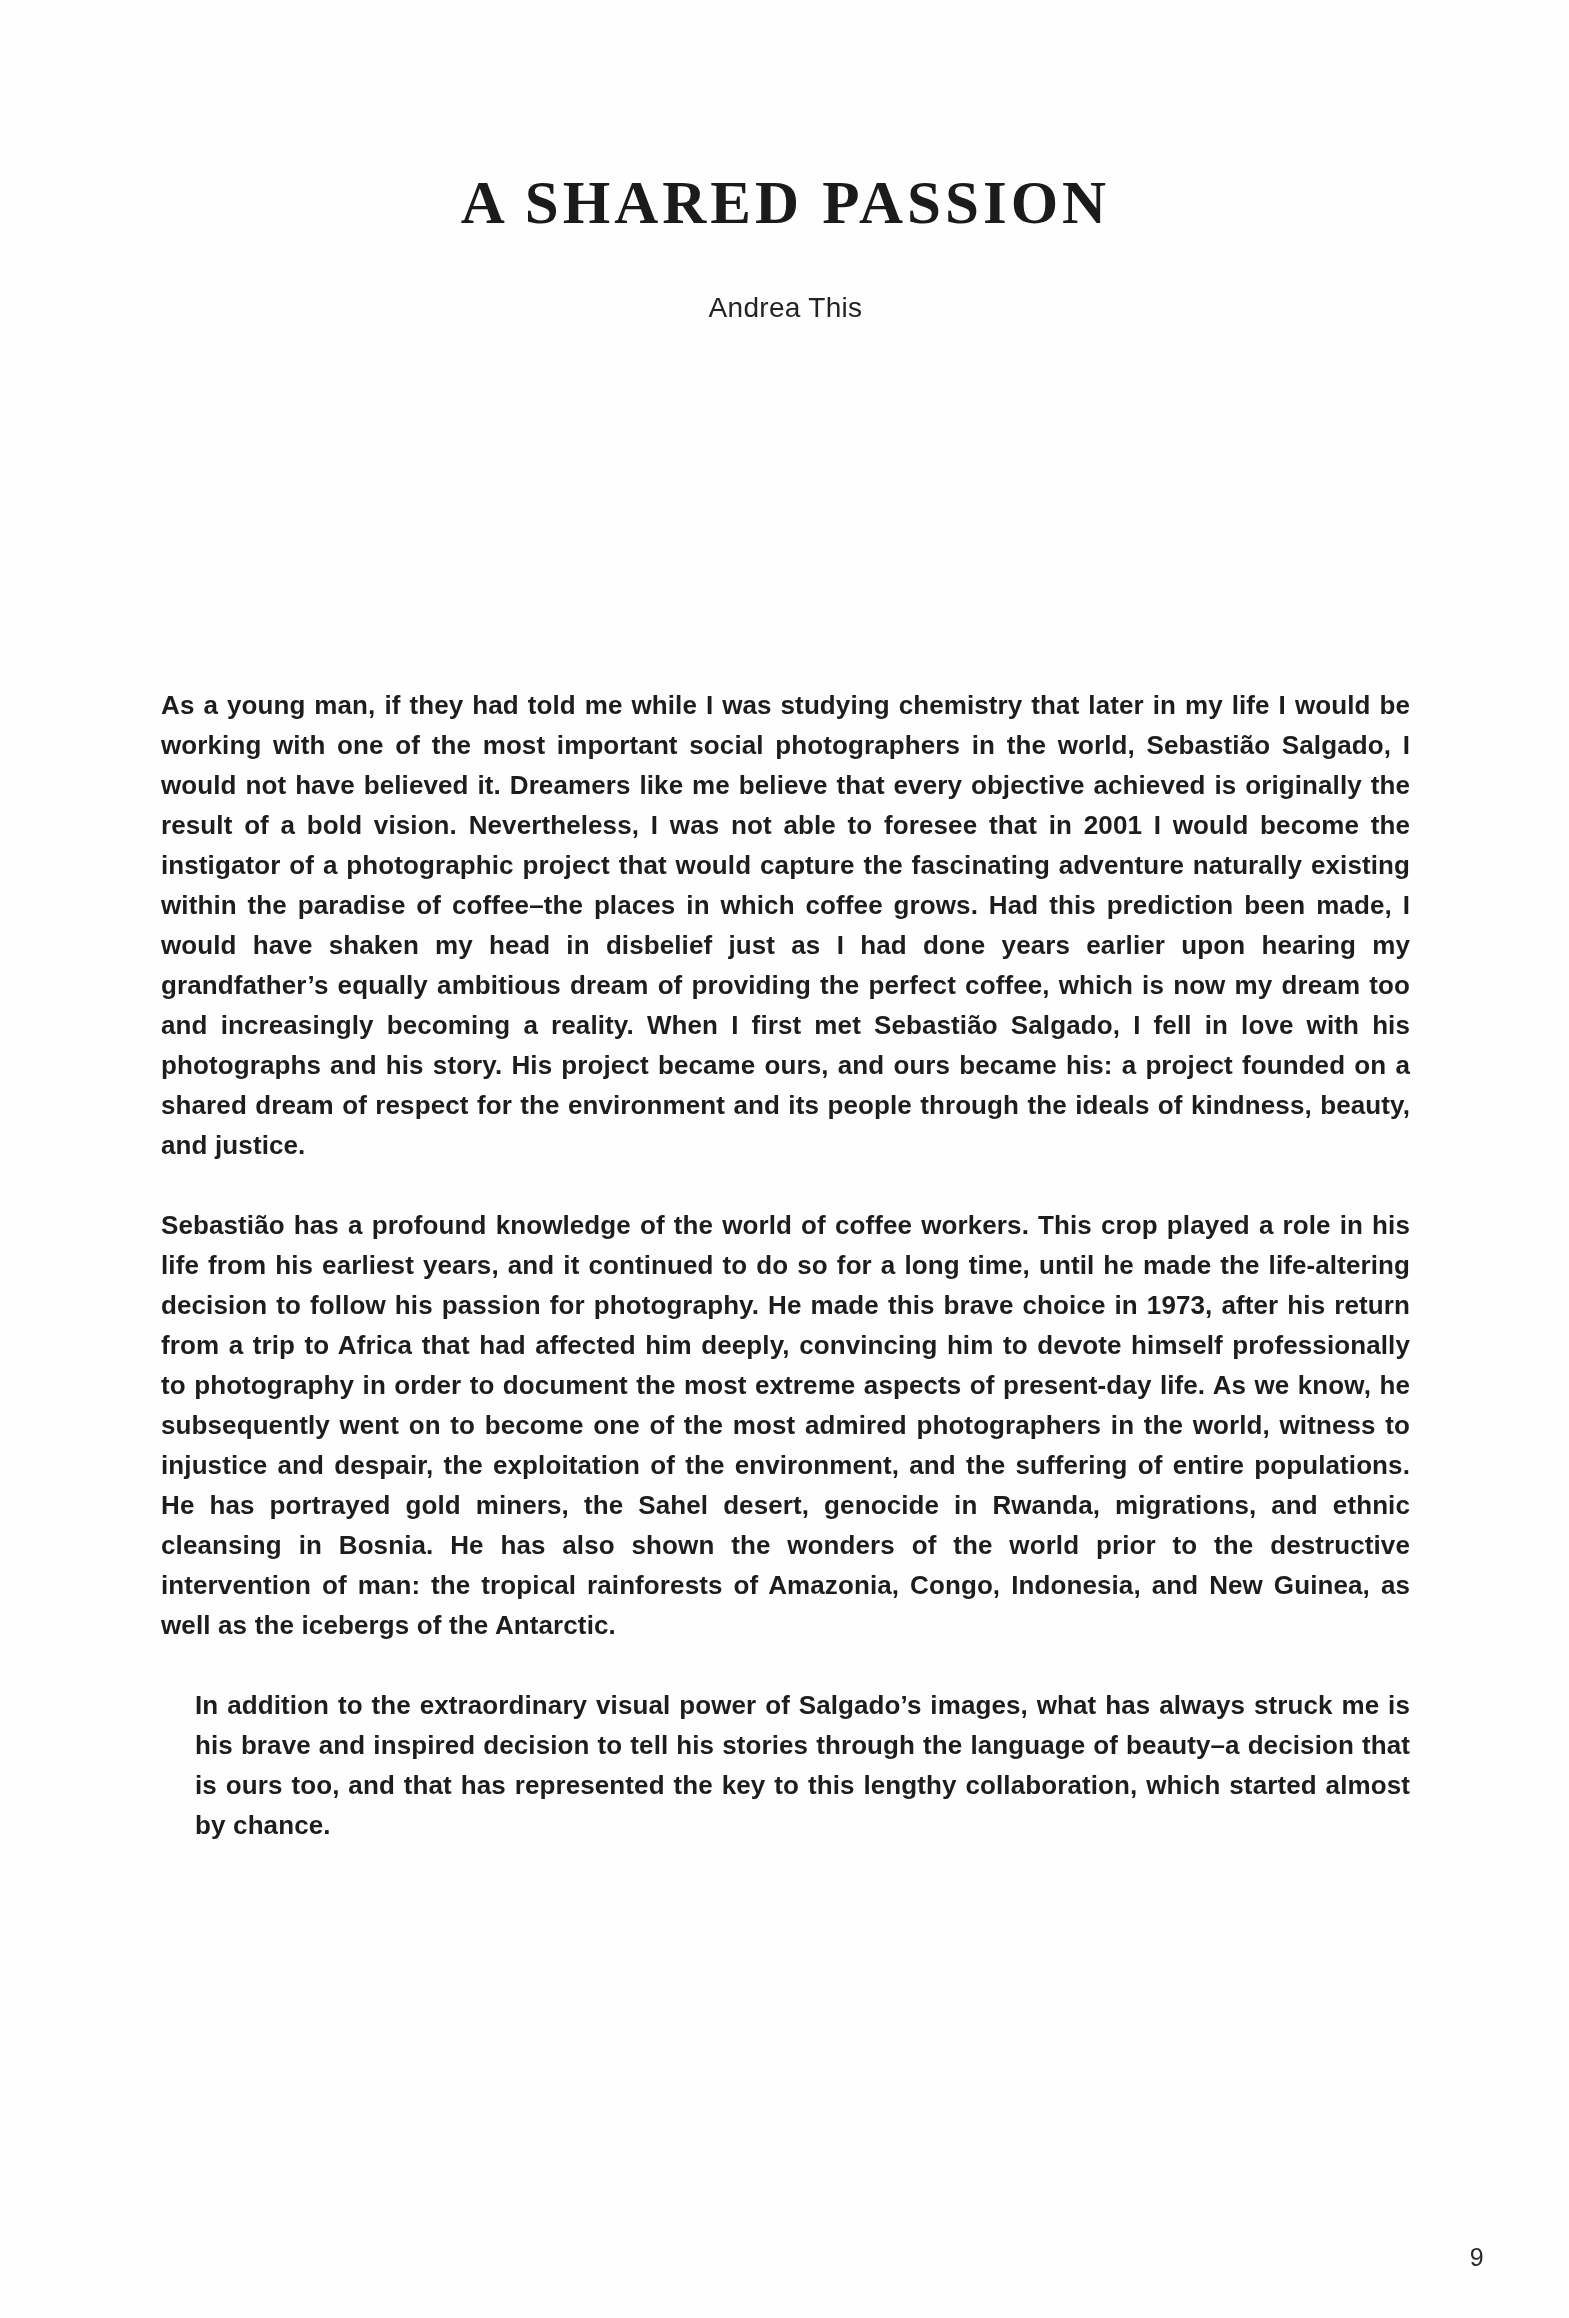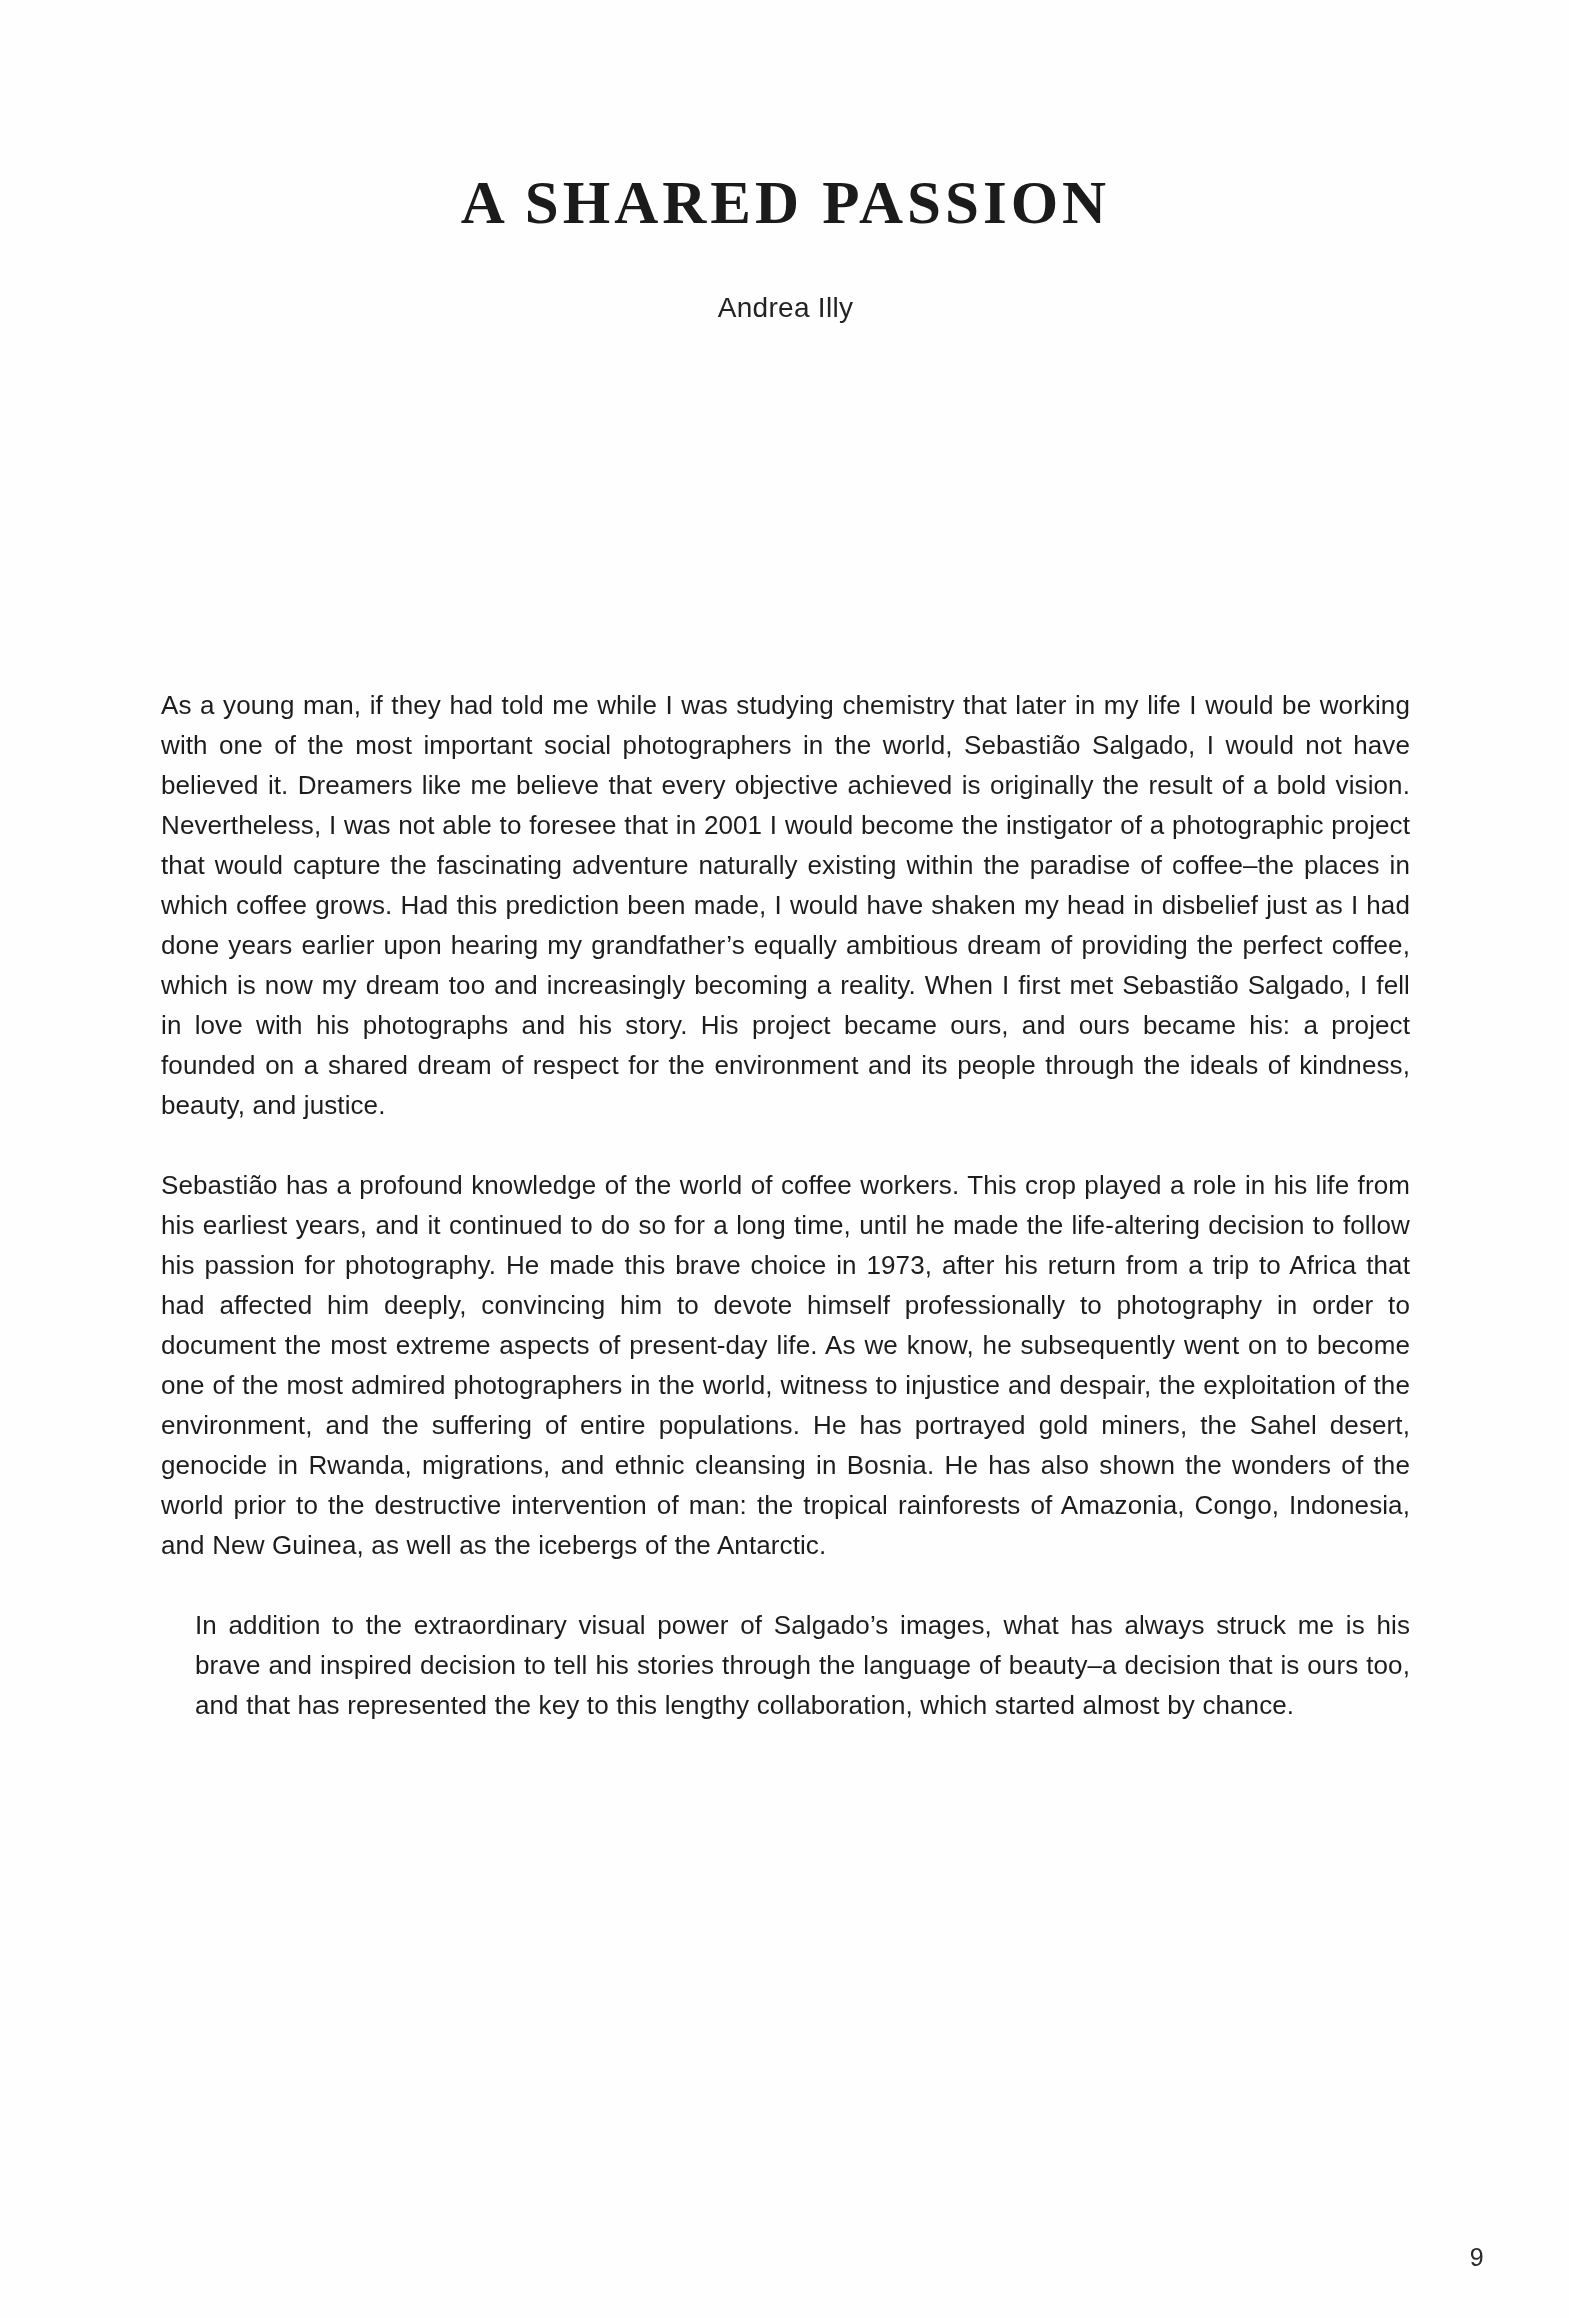--- a/index.html
+++ b/index.html
@@ -56,21 +56,21 @@
   .body-column {
     position: absolute;
     left: 161px;
     top: 685px;
     width: 1249px;
   }
 
   .body-paragraph {
     font-family: "Liberation Sans", sans-serif;
     font-size: 26px;
-    font-weight: 400;
+    font-weight: 700;
     line-height: 40px;
     letter-spacing: 0.1px;
     color: #1d1d1d;
     text-align: justify;
     text-justify: inter-word;
     margin: 0 0 40px 0;
     word-spacing: 0.2px;
     hyphens: none;
   }
 
@@ -92,21 +92,21 @@
     line-height: 1;
   }
 </style>
 </head>
 <body>
 
 <div class="page">
 
   <div class="header">
     <h1 class="doc-title">A SHARED PASSION</h1>
-    <p class="doc-author">Andrea Illy</p>
+    <p class="doc-author">Andrea This</p>
   </div>
 
   <div class="body-column">
     <p class="body-paragraph">As a young man, if they had told me while I was studying chemistry that later in my life I would be working with one of the most important social photographers in the world, Sebastião Salgado, I would not have believed it. Dreamers like me believe that every objective achieved is originally the result of a bold vision. Nevertheless, I was not able to foresee that in 2001 I would become the instigator of a photographic project that would capture the fascinating adventure naturally existing within the paradise of coffee–the places in which coffee grows. Had this prediction been made, I would have shaken my head in disbelief just as I had done years earlier upon hearing my grandfather’s equally ambitious dream of providing the perfect coffee, which is now my dream too and increasingly becoming a reality. When I first met Sebastião Salgado, I fell in love with his photographs and his story. His project became ours, and ours became his: a project founded on a shared dream of respect for the environment and its people through the ideals of kindness, beauty, and justice.</p>
     <p class="body-paragraph">Sebastião has a profound knowledge of the world of coffee workers. This crop played a role in his life from his earliest years, and it continued to do so for a long time, until he made the life-altering decision to follow his passion for photography. He made this brave choice in 1973, after his return from a trip to Africa that had affected him deeply, convincing him to devote himself professionally to photography in order to document the most extreme aspects of present-day life. As we know, he subsequently went on to become one of the most admired photographers in the world, witness to injustice and despair, the exploitation of the environment, and the suffering of entire populations. He has portrayed gold miners, the Sahel desert, genocide in Rwanda, migrations, and ethnic cleansing in Bosnia. He has also shown the wonders of the world prior to the destructive intervention of man: the tropical rainforests of Amazonia, Congo, Indonesia, and New Guinea, as well as the icebergs of the Antarctic.</p>
     <p class="body-paragraph">In addition to the extraordinary visual power of Salgado’s images, what has always struck me is his brave and inspired decision to tell his stories through the language of beauty–a decision that is ours too, and that has represented the key to this lengthy collaboration, which started almost by chance.</p>
   </div>
 
   <div class="page-number">9</div>
 

